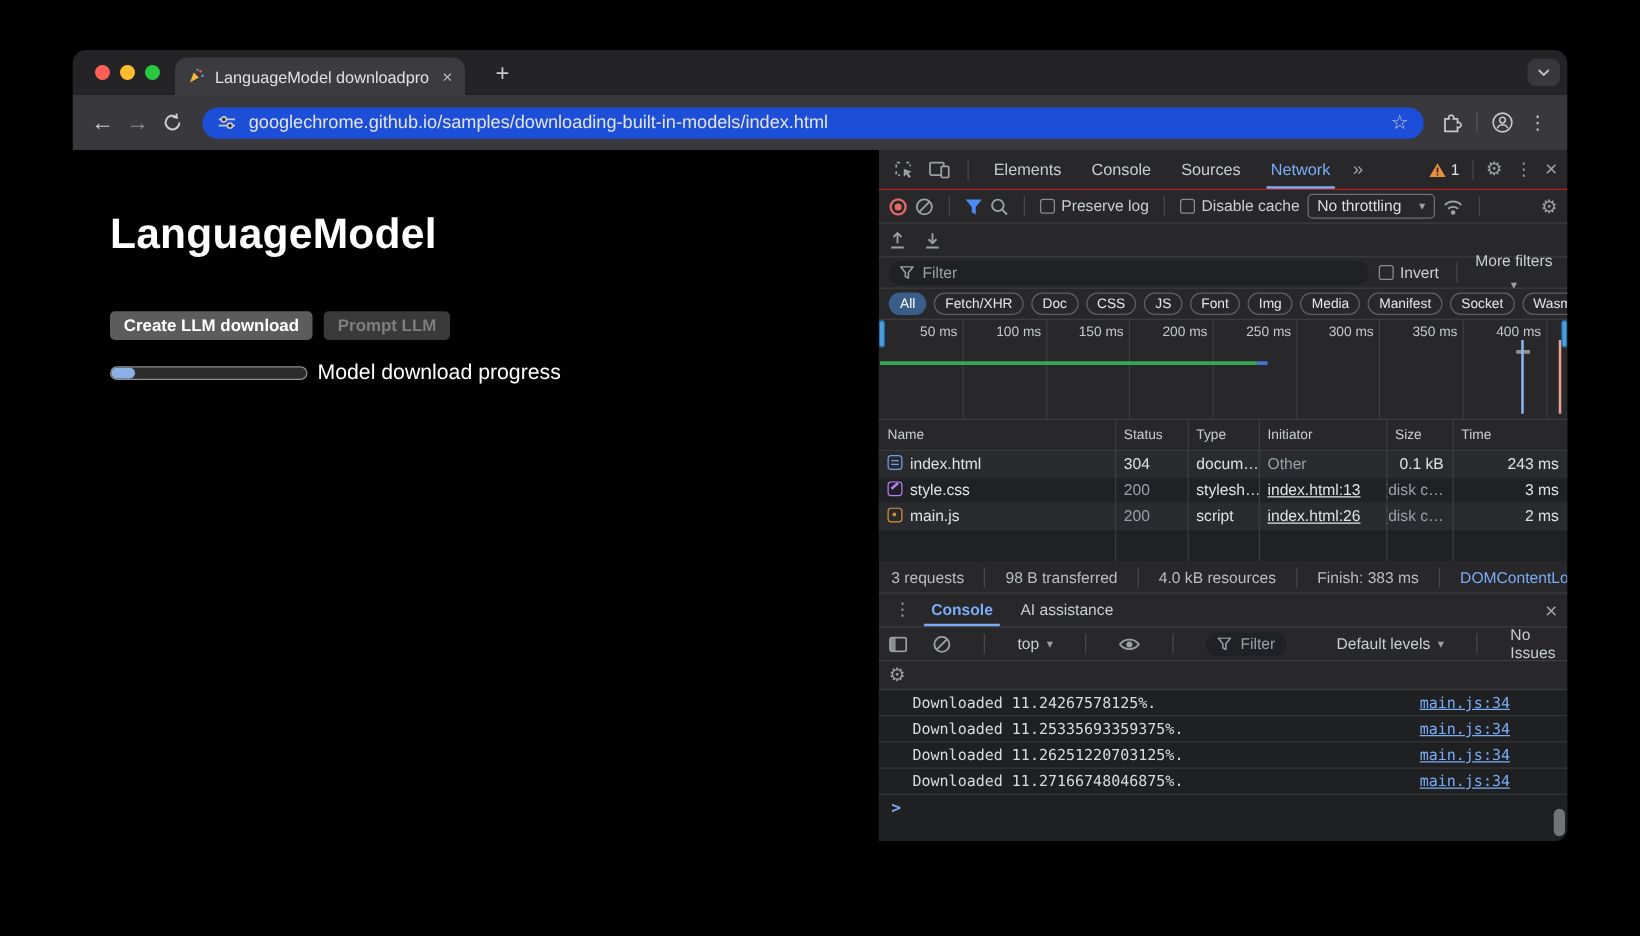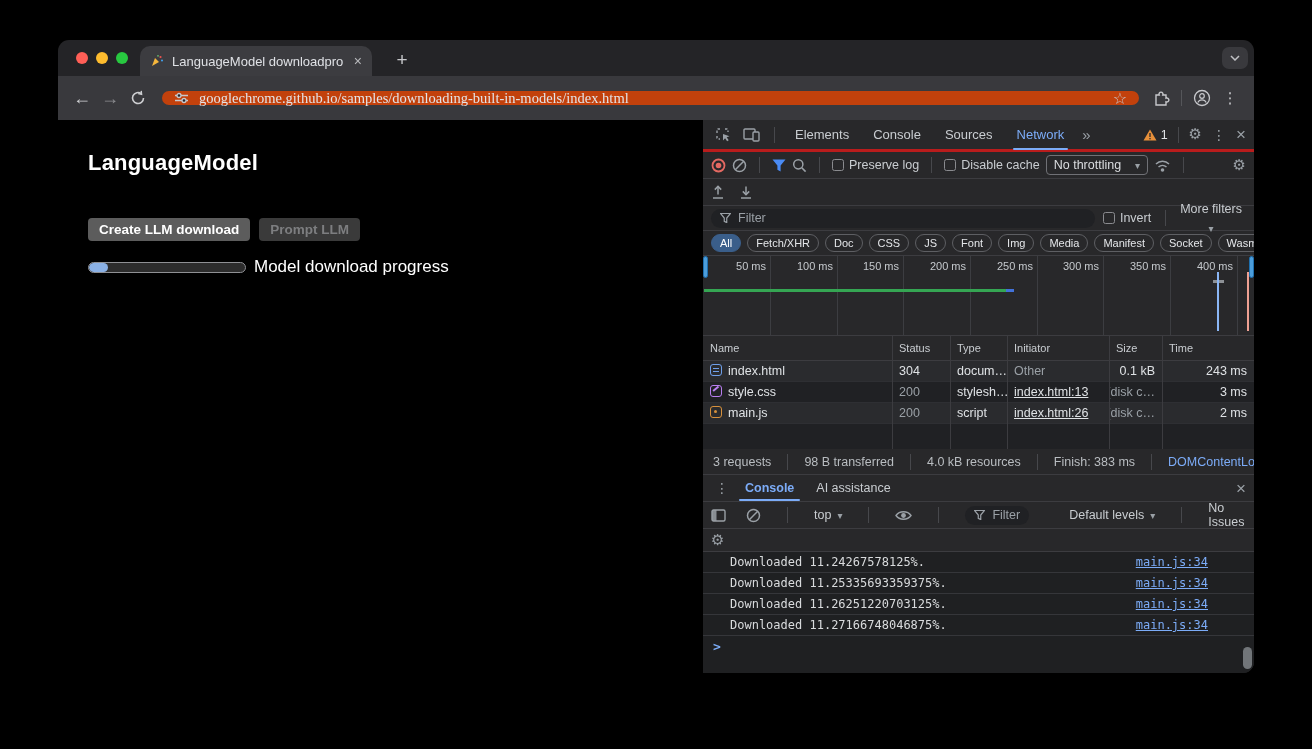--- a/index.html
+++ b/index.html
@@ -23,32 +23,32 @@
   .newtab { position:absolute; left:330px; top:6px; width:28px; height:28px; display:flex;
     align-items:center; justify-content:center; color:#c6c7ca; font-size:19px; }
   .tabsearch { position:absolute; right:6px; top:7px; width:26px; height:22px; border-radius:7px;
     background:#39393d; display:flex; align-items:center; justify-content:center; }
 
   
   .toolbar { height:44px; background:#39393d; display:flex; align-items:center; padding:0 10px; }
   .navbtn { width:28px; height:28px; display:flex; align-items:center; justify-content:center;
     font-size:18px; color:#cdced1; }
   .navbtn.dim { color:#8b8c90; }
-  .urlpill { flex:1; height:14px; margin:0 8px 0 10px; background:#c2410c; border-radius:15px;
-    display:flex; align-items:center; padding:0 12px; gap:10px; min-width:0;font-family:Liberation Serif, serif; }
+  .urlpill { flex:1; height:25px; margin:0 8px 0 10px; background:#1d4ed8; border-radius:15px;
+    display:flex; align-items:center; padding:0 12px; gap:10px; min-width:0; }
   .urltext { flex:1; color:#e3e4e8; font-size:14.5px; white-space:nowrap; overflow:hidden; }
   .star { color:#c7c8cc; font-size:16px; }
   .tb-icon { width:28px; height:28px; display:flex; align-items:center; justify-content:center; }
   .tb-sep { width:1px; height:16px; background:#55565a; margin:0 6px; }
   .dots { color:#c7c8cc; font-size:15px; letter-spacing:0; }
 
   
   .content { display:flex; height:553px; }
   .page { flex:1; background:#000; position:relative; min-width:0; }
-  .page h1 { color:#fff; font-size:22px; font-weight:bold; margin:30px 0 0 30px; letter-spacing:.2px; }
+  .page h1 { color:#fff; font-size:34px; font-weight:bold; margin:48px 0 0 30px; letter-spacing:.2px; }
   .btn-row { margin:42px 0 0 30px; display:flex; gap:9px; }
   .pbtn { border:none; border-radius:4px; font-size:13.5px; font-weight:600; padding:4px 11px;
     font-family:"Liberation Sans",sans-serif; }
   .pbtn.primary { background:#5c5c5c; color:#fff; }
   .pbtn.disabled { background:#3a3a3a; color:#7d7e80; }
   .progress-row { margin:16px 0 0 30px; display:flex; align-items:center; gap:8px; }
   .progress-track { width:158px; height:11px; border:1px solid #8f9094; border-radius:6px;
     background:#2c2c2c; overflow:hidden; position:relative; }
   .progress-fill { position:absolute; left:0; top:0; bottom:0; width:12%; background:#8ab0e4;
     border-radius:6px; }
@@ -57,21 +57,21 @@
   
   .devtools { width:551px; background:#28282a; display:flex; flex-direction:column;
     font-size:12.5px; color:#c9cdd1; }
   .vsep { width:1px; height:16px; background:#47484c; margin:0 6px; flex:none; }
   .dticon { display:flex; align-items:center; justify-content:center; flex:none; }
   .gear-glyph { font-family:"DejaVu Sans",sans-serif; font-size:15px; color:#9aa0a6; line-height:1; }
   .dots-glyph { font-family:"DejaVu Sans",sans-serif; font-size:14px; color:#9aa0a6; }
   .x-glyph { font-size:17px; color:#9aa0a6; line-height:1; }
 
   .dt-tabbar { height:32px; display:flex; align-items:center; padding:0 8px; gap:4px;
-    border-bottom:3px solid #b91c1c; flex:none; }
+    border-bottom:1px solid #b91c1c; flex:none; }
   .dt-tab { padding:0 10px; height:31px; display:flex; align-items:center; font-size:13px;
     color:#c9cdd1; position:relative; white-space:nowrap; }
   .dt-tab.active { color:#7cacf8; }
   .dt-tab.active::after { content:""; position:absolute; left:6px; right:6px; bottom:0;
     height:2.5px; background:#7cacf8; border-radius:2px; }
   .dt-more { color:#9aa0a6; font-size:15px; padding:0 4px; }
   .spacer { flex:1; }
   .warnbadge { display:flex; align-items:center; gap:4px; color:#dfe2e5; font-size:12.5px; }
 
   .dt-row { display:flex; align-items:center; padding:0 8px; border-bottom:1px solid #3c3c40;

